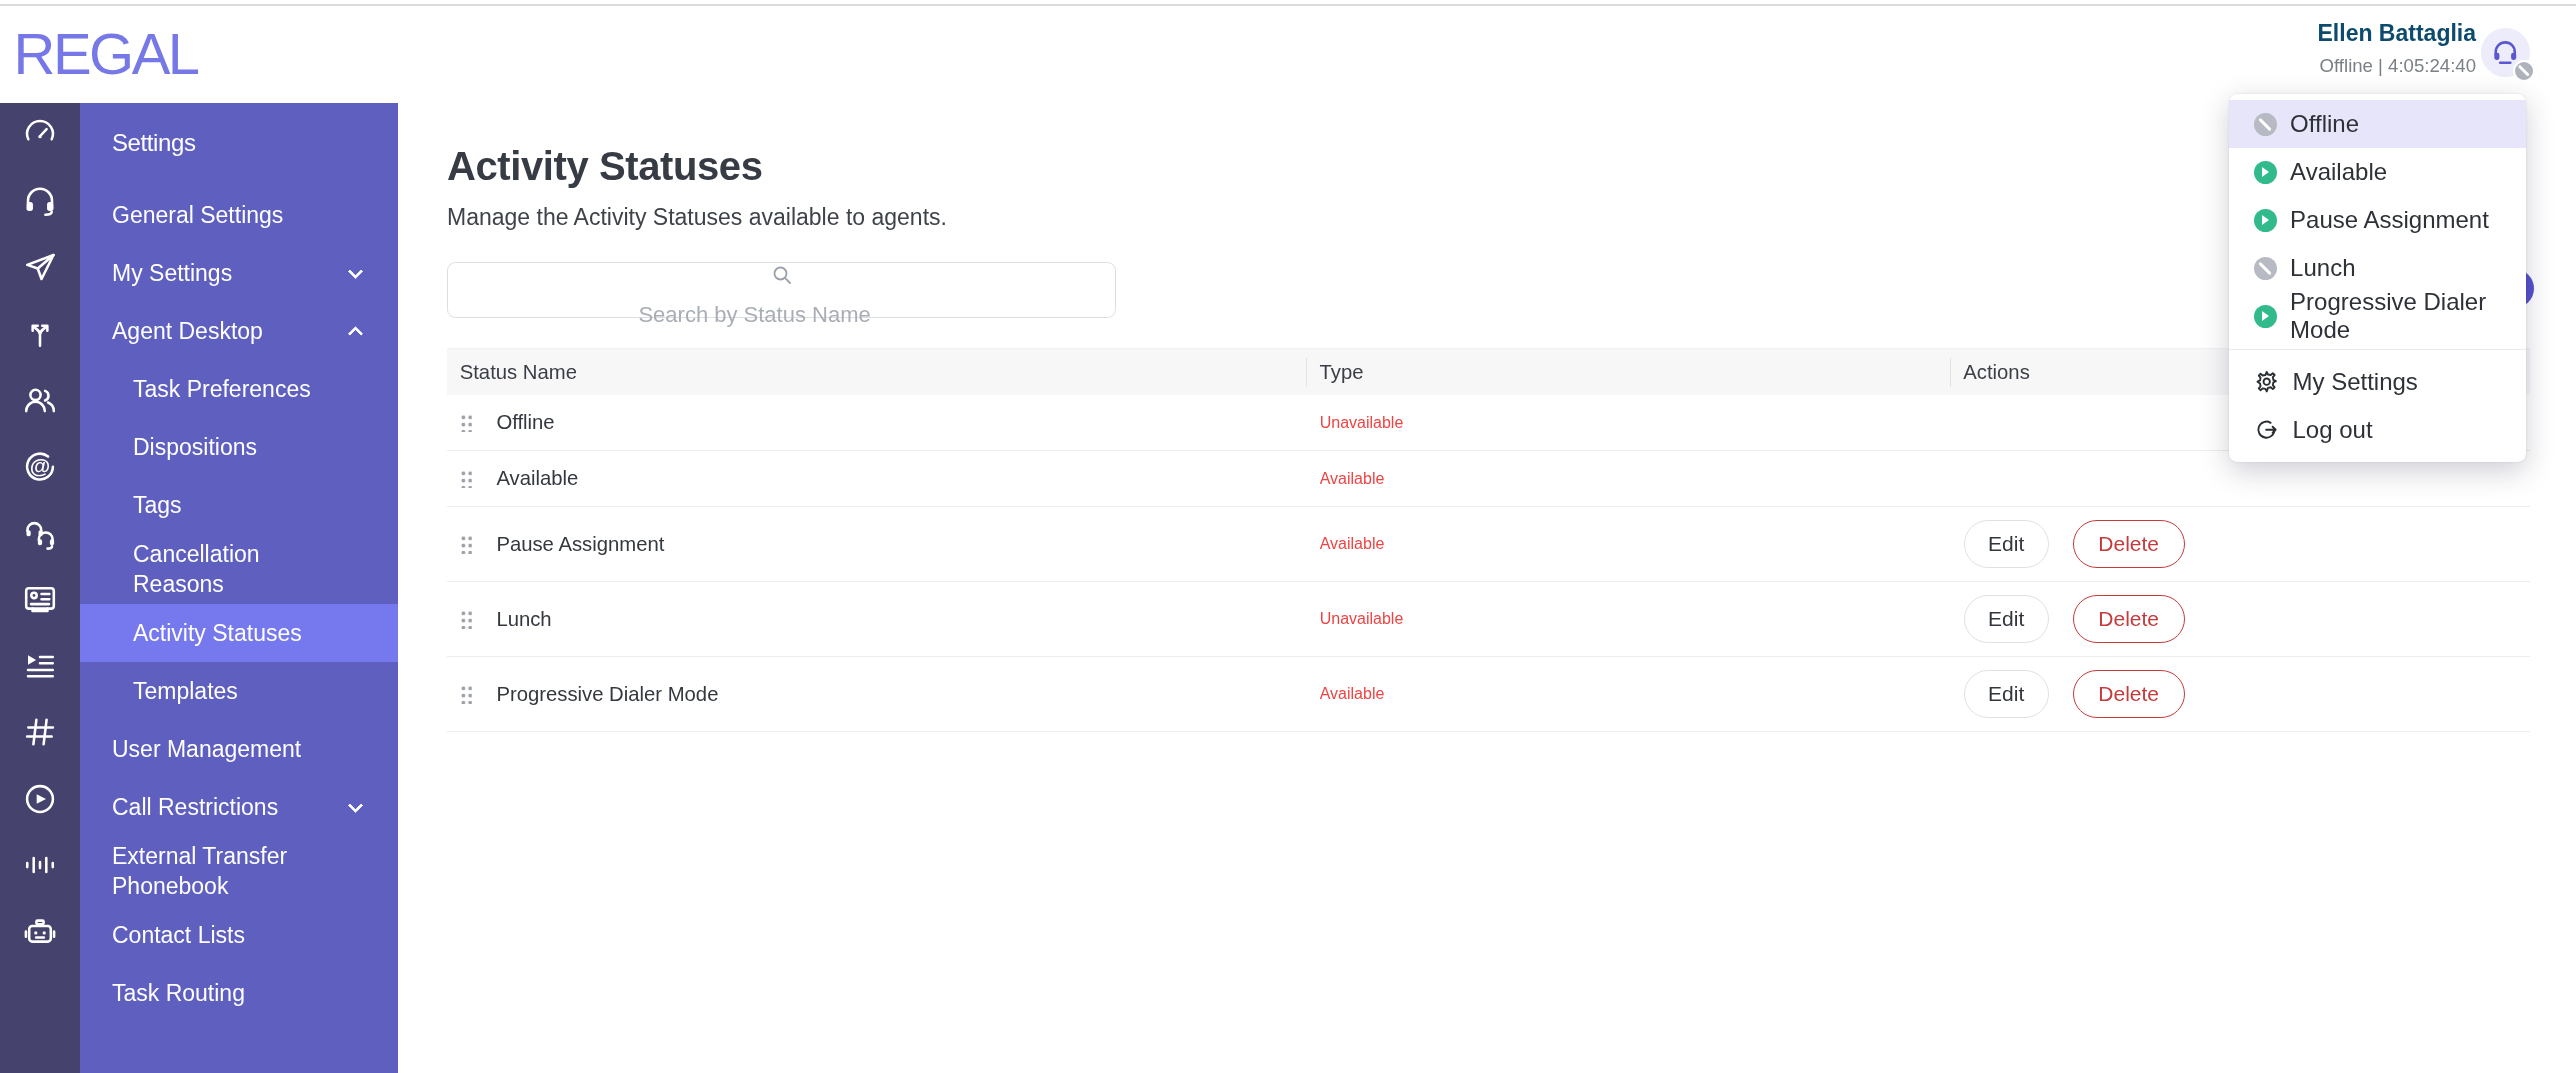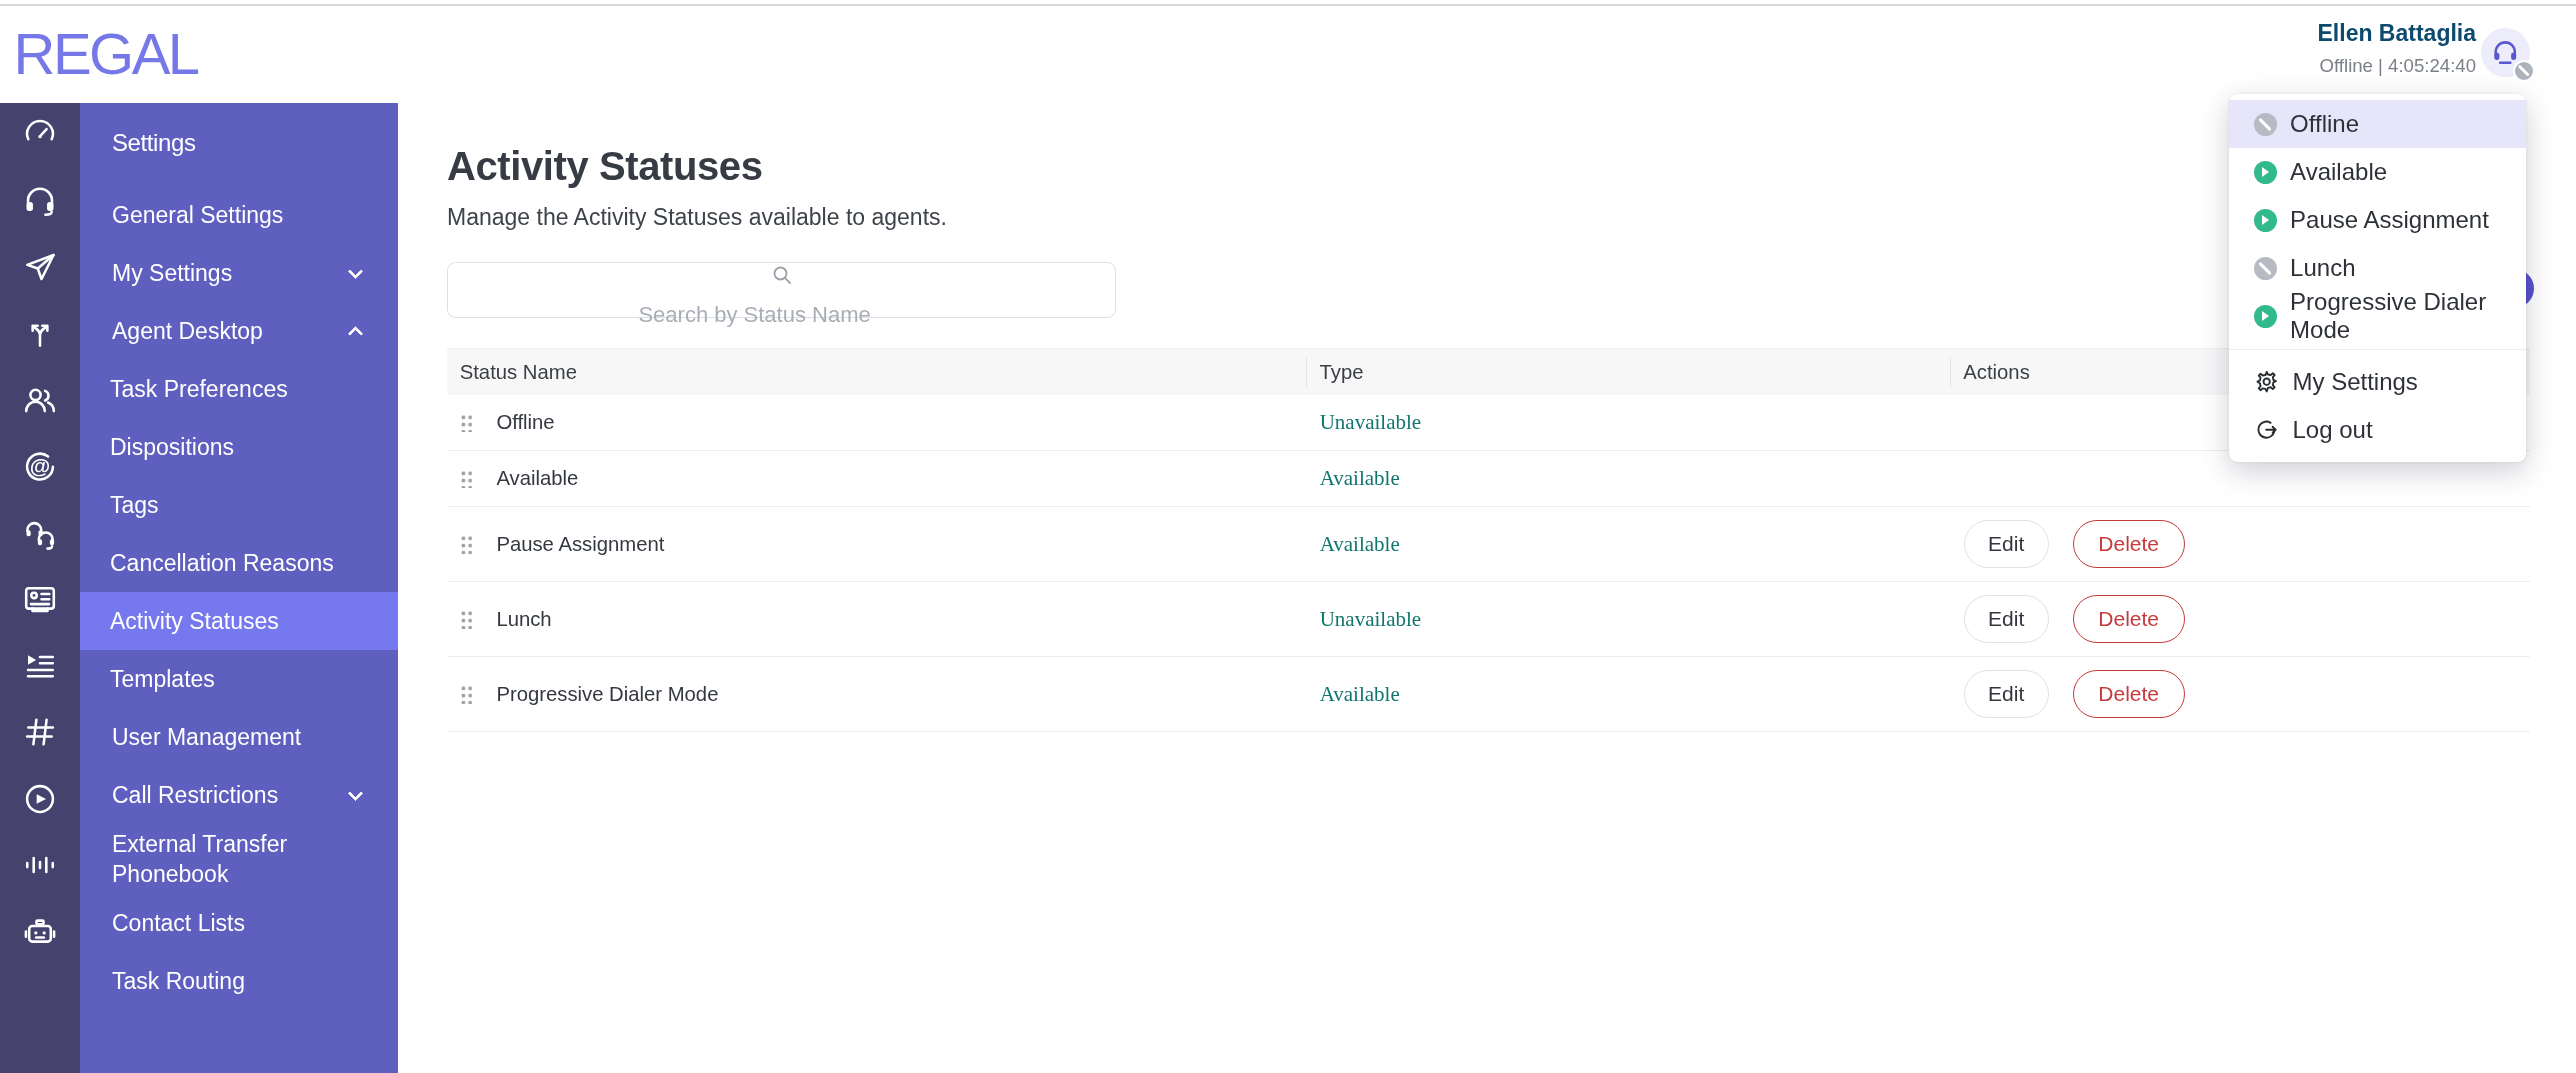--- a/index.html
+++ b/index.html
@@ -44,21 +44,21 @@
   .rail-icon svg { width:36px; height:36px; stroke:#fff; fill:none; stroke-width:1.7; stroke-linecap:round; stroke-linejoin:round; }
 
   
   .sidebar { position:absolute; left:80px; top:103px; bottom:0; width:318px; background:#5e5fbe; color:#fff; }
   .side-title { padding:26px 0 0 32px; font-size:24px; font-weight:400; letter-spacing:-0.4px; }
   .side-list { margin-top:29px; }
   .side-item {
     position:relative; min-height:58px; display:flex; align-items:center;
     padding:5.1px 54px 5.1px 32px; font-size:23px; font-weight:400; line-height:30px; cursor:pointer;
   }
-  .side-item.sub { padding-left:30px; }
+  .side-item.sub { padding-left:53px; }
   .side-item.active { background:#7678ee; }
   .chev {
     position:absolute; right:37px; top:50%; width:11px; height:11px;
     border-right:3px solid #fff; border-bottom:3px solid #fff; border-radius:0.8px;
     transform:translateY(-65%) rotate(45deg);
   }
   .chev.up { transform:translateY(-25%) rotate(225deg); }
 
   
   .main { position:absolute; left:398px; top:103px; right:0; bottom:0; background:#fff; }
@@ -81,21 +81,21 @@
     display:flex; align-items:center; height:47px; background:#f7f7f8;
     border-top:0.8px solid #f0f0f2; font-size:20.3px; color:#3a3e45;
   }
   .th.name { width:859px; padding-left:12.7px; }
   .th.type { width:643px; padding-left:12.7px; }
   .th.actions { flex:1; padding-left:12.7px; }
   .vsep { width:0.8px; height:29px; background:#e2e3e6; flex:none; }
   .row { display:flex; align-items:center; height:56px; border-bottom:0.8px solid #ecedef; }
   .row.tall { height:75px; }
   .cell.name { width:860px; padding-left:12.7px; display:flex; align-items:center; gap:24px; font-size:20.3px; color:#34383f; }
-  .cell.type { width:644px; padding-left:12.7px; font-size:21px; color:#0f766e;font-family:Liberation Serif, serif; }
+  .cell.type { width:644px; padding-left:12.7px; font-size:16px; color:#ef4444; }
   .cell.actions { flex:1; padding-left:12.7px; }
   .action-wrap { display:flex; gap:24px; align-items:center; }
   .drag {
     width:12.7px; height:19.5px; flex:none; cursor:grab;
     background-image:radial-gradient(circle, #9da2aa 1.7px, transparent 2.2px);
     background-size:6.8px 7.2px; background-position:0 0.8px; background-repeat:repeat;
   }
   .btn {
     height:48px; border-radius:24.6px; background:#fff; font-family:inherit;
     font-size:21px; display:flex; align-items:center; justify-content:center; cursor:pointer;

